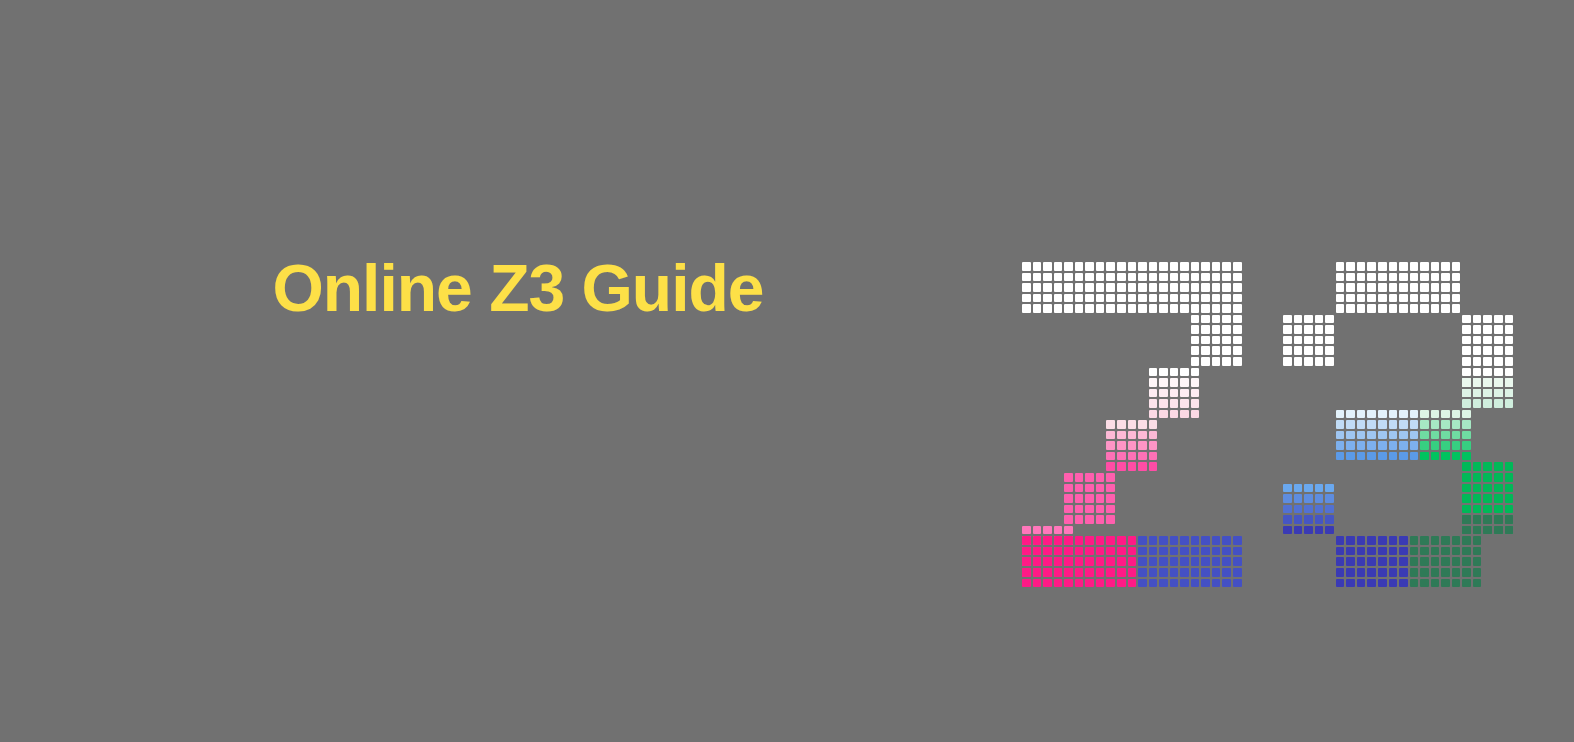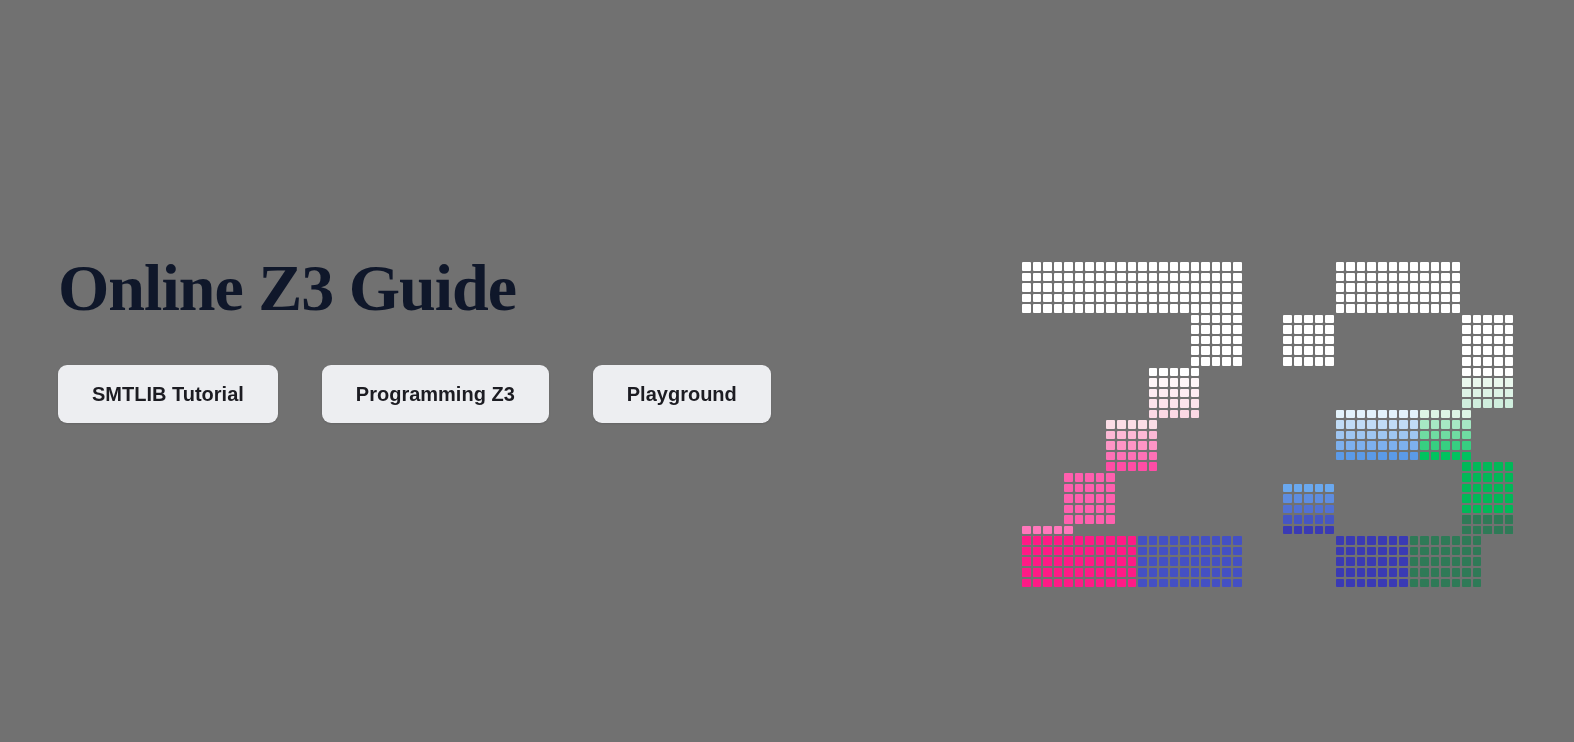--- a/index.html
+++ b/index.html
@@ -21,27 +21,28 @@
     overflow: hidden;
   }
   #hero-left {
     position: absolute;
     left: 58px;
     top: 255px;
     width: 920px;
   }
   #page-title {
     margin: 0;
-    font-family: Liberation Serif, serif;
+    font-family: Liberation Sans, sans-serif;
     font-weight: bold;
     font-size: 66px;
     line-height: 1.0;
     letter-spacing: -1px;
-    color: #0f172a;
+    color: #fde047;
     white-space: nowrap;
+    text-align: center;
   }
   #cta-row {
     display: flex;
     align-items: flex-start;
     margin-top: 44px;
   }
   .cta-button {
     background: #edeef1;
     color: #1c1c22;
     border: none;
@@ -79,25 +80,20 @@
   }
 </style>
 </head>
 <body>
 
 <div id="hero">
 
   <div id="hero-left">
     <h1 id="page-title">Online Z3 Guide</h1>
 
-    <div id="cta-row">
-      <button class="cta-button">SMTLIB Tutorial</button>
-      <button class="cta-button">Programming Z3</button>
-      <button class="cta-button">Playground</button>
-    </div>
   </div>
 
   <div id="logo-wrap">
       <div class="glyph" style="left: 7px; top: 7px; width: 221.55px; height: 327.05px;">
         <div class="glyph-cell" style="left: 0px; top: 0px; width: 8.6px; height: 8.6px; background: rgb(255, 255, 255);"></div>
         <div class="glyph-cell" style="left: 10.55px; top: 0px; width: 8.6px; height: 8.6px; background: rgb(255, 255, 255);"></div>
         <div class="glyph-cell" style="left: 21.1px; top: 0px; width: 8.6px; height: 8.6px; background: rgb(255, 255, 255);"></div>
         <div class="glyph-cell" style="left: 31.65px; top: 0px; width: 8.6px; height: 8.6px; background: rgb(255, 255, 255);"></div>
         <div class="glyph-cell" style="left: 42.2px; top: 0px; width: 8.6px; height: 8.6px; background: rgb(255, 255, 255);"></div>
         <div class="glyph-cell" style="left: 52.75px; top: 0px; width: 8.6px; height: 8.6px; background: rgb(255, 255, 255);"></div>

